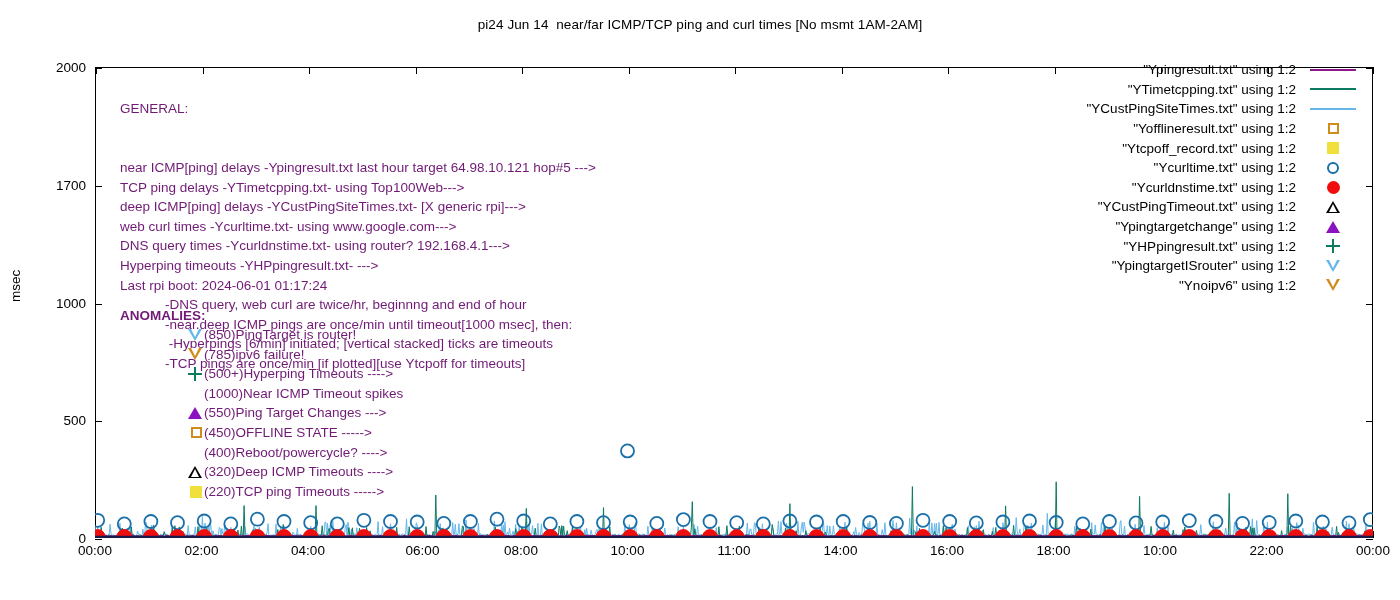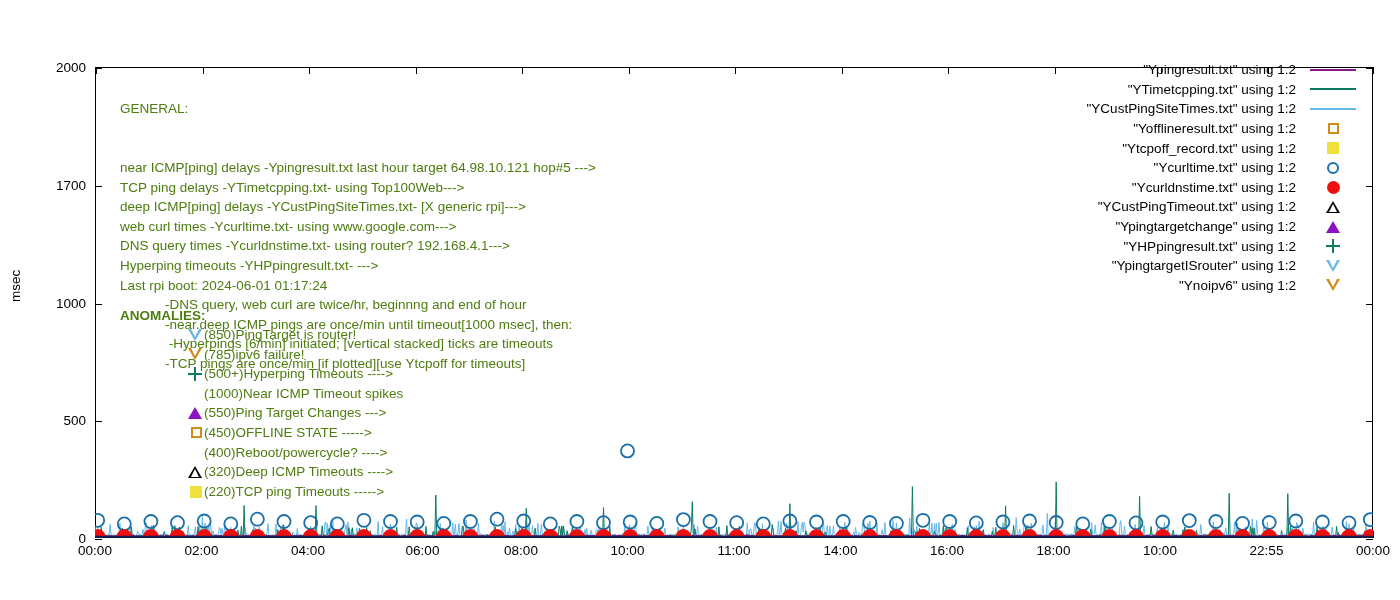--- a/index.html
+++ b/index.html
@@ -42,21 +42,21 @@
     position:absolute;top:543px;font-size:13.5px;transform:translateX(-50%);
     white-space:nowrap;color:#000;
   }
   .xaxis-name{
     position:absolute;left:0;top:574px;width:1400px;text-align:center;
     font-size:13.5px;white-space:pre;
   }
 
   
   .ann{
-    position:absolute;font-size:13.5px;line-height:19.6px;white-space:pre;color:#4d7c0f;
+    position:absolute;font-size:13.5px;line-height:19.6px;white-space:pre;color:#701a75;
   }
   .ann.bold{font-weight:bold;}
   #general-block{left:120px;top:60px;}
   #general-block .ln{height:19.6px;}
   #anomalies-head{left:120px;top:306px;font-weight:bold;}
   #anomalies-list{left:120px;top:325px;}
   .anom-row{height:19.6px;display:flex;align-items:center;}
   .anom-mark{width:84px;display:flex;justify-content:flex-end;align-items:center;
              padding-right:2px;box-sizing:border-box;height:19.6px;}
   .anom-txt{white-space:pre;}
@@ -88,20 +88,21 @@
   .lg-key{width:74px;display:flex;justify-content:center;align-items:center;height:19.6px;}
 
   
   #plotcanvas{position:absolute;left:95px;top:67px;width:1278px;height:471px;}
 </style>
 </head>
 <body>
 
 <div id="root">
 
+  <div class="title">pi24 Jun 14  near/far ICMP/TCP ping and curl times [No msmt 1AM-2AM]</div>
 
   <div class="yaxis-name">msec</div>
 
   <div id="ylabels">
       <div class="ylabel-txt" style="top: 538px; right: 1314px;">0</div>
       <div class="ylabel-txt" style="top: 420.25px; right: 1314px;">500</div>
       <div class="ylabel-txt" style="top: 302.5px; right: 1314px;">1000</div>
       <div class="ylabel-txt" style="top: 184.75px; right: 1314px;">1700</div>
       <div class="ylabel-txt" style="top: 67px; right: 1314px;">2000</div>
     </div>
@@ -110,21 +111,21 @@
       <div class="xlabel-txt" style="left: 201.5px;">02:00</div>
       <div class="xlabel-txt" style="left: 308px;">04:00</div>
       <div class="xlabel-txt" style="left: 414.5px; margin-left: 8px;">06:00</div>
       <div class="xlabel-txt" style="left: 521px;">08:00</div>
       <div class="xlabel-txt" style="left: 627.5px;">10:00</div>
       <div class="xlabel-txt" style="left: 734px;">11:00</div>
       <div class="xlabel-txt" style="left: 840.5px;">14:00</div>
       <div class="xlabel-txt" style="left: 947px;">16:00</div>
       <div class="xlabel-txt" style="left: 1053.5px;">18:00</div>
       <div class="xlabel-txt" style="left: 1160px;">10:00</div>
-      <div class="xlabel-txt" style="left: 1266.5px;">22:55</div>
+      <div class="xlabel-txt" style="left: 1266.5px;">22:00</div>
       <div class="xlabel-txt" style="left: 1373px;">00:00</div>
     </div>
 
   <div class="frame" id="frame">
       <div class="tick-y" style="top: 471px;"></div>
       <div class="tick-y r" style="top: 471px;"></div>
       <div class="tick-y" style="top: 353.25px;"></div>
       <div class="tick-y r" style="top: 353.25px;"></div>
       <div class="tick-y" style="top: 235.5px;"></div>
       <div class="tick-y r" style="top: 235.5px;"></div>

